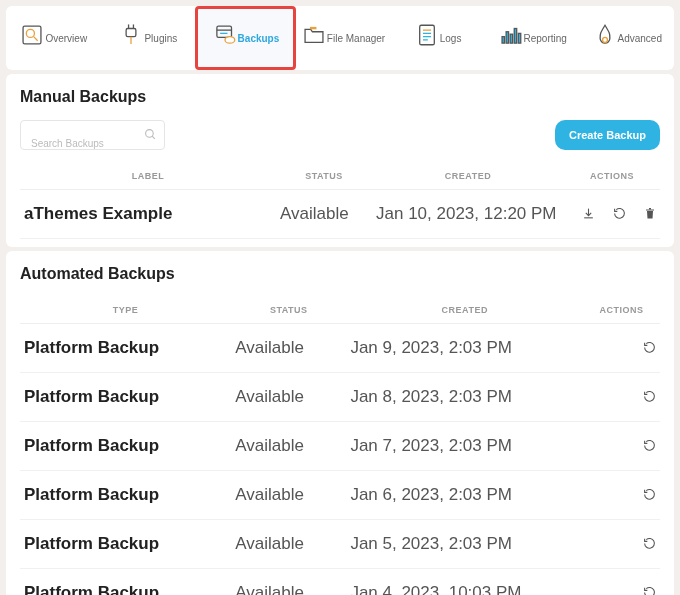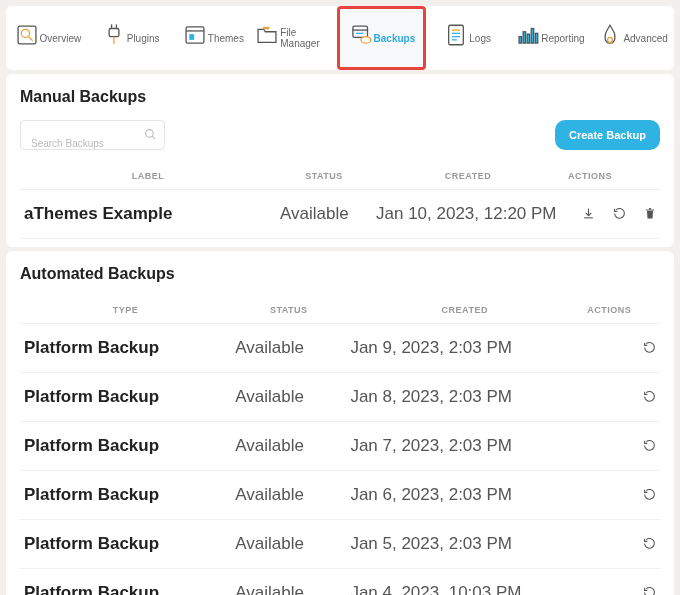--- a/index.html
+++ b/index.html
@@ -17,21 +17,21 @@
 .searchwrap input{width:100%;height:30px;border:1px solid #e5e5e5;border-radius:4px;padding:16px 28px 0 10px;font-size:10px;color:#999}
 .searchwrap input::placeholder{color:#bbb}
 .searchico{position:absolute;right:8px;top:8px}
 .btn-primary{background:#2fb3e2;color:#fff;border:none;border-radius:10px;height:30px;padding:0 14px;font-size:11px;font-weight:600;cursor:pointer}
 table{width:100%;border-collapse:collapse}
 table th{text-align:center;font-size:9px;font-weight:700;color:#999;letter-spacing:.5px;padding:8px 4px;border-bottom:1px solid #eee}
 table td{font-size:17px;color:#555;padding:14px 4px;border-bottom:1px solid #f0f0f0}
 table td.lbl{font-weight:700;color:#222}
 .actions{display:flex;justify-content:flex-end;gap:18px;align-items:center}
 .acticon{cursor:pointer}
-th.right{text-align:left}
+th.right{text-align:center}
 svg{display:block}
 </style>
 </head>
 <body>
 
 <div class="topnav" id="topnav">
     <div class="navitem">
       <div class="navico">
         <svg width="26" height="26" viewBox="0 0 32 32" fill="none" stroke="#555" stroke-width="1.6">
           <rect x="5" y="5" width="22" height="22" rx="2"></rect>
@@ -45,49 +45,39 @@
       <div class="navico">
         <svg width="26" height="26" viewBox="0 0 32 32" fill="none" stroke="#555" stroke-width="1.6">
           <rect x="10" y="8" width="12" height="10" rx="2"></rect>
           <line x1="13" y1="8" x2="13" y2="3"></line>
           <line x1="19" y1="8" x2="19" y2="3"></line>
           <line x1="16" y1="18" x2="16" y2="27" stroke="#e9a13b"></line>
         </svg>
       </div>
       <div class="navlabel">Plugins</div>
     </div>
-    <div class="navitem">
-      <div class="navico">
-        <svg width="26" height="26" viewBox="0 0 32 32" fill="none" stroke="#555" stroke-width="1.6">
-          <rect x="5" y="6" width="22" height="20" rx="2"></rect>
-          <line x1="5" y1="11" x2="27" y2="11"></line>
-          <rect x="9" y="15" width="6" height="7" fill="#2fb3e2" stroke="none"></rect>
-        </svg>
-      </div>
-      <div class="navlabel">Themes</div>
-    </div>
-    <div class="navitem">
-      <div class="navico">
-        <svg width="26" height="26" viewBox="0 0 32 32" fill="none" stroke="#555" stroke-width="1.6">
-          <path d="M5 9 L12 9 L14 12 L27 12 L27 25 L5 25 Z"></path>
-          <rect x="11" y="6" width="8" height="3" fill="#e9a13b" stroke="none"></rect>
-        </svg>
-      </div>
-      <div class="navlabel">File Manager</div>
-    </div>
     <div class="navitem active">
       <div class="navico">
         <svg width="26" height="26" viewBox="0 0 32 32" fill="none" stroke="#555" stroke-width="1.6">
           <rect x="6" y="5" width="18" height="14" rx="2"></rect>
           <line x1="6" y1="10" x2="24" y2="10"></line>
           <line x1="10" y1="14" x2="19" y2="14" stroke="#2fb3e2"></line>
           <ellipse cx="22" cy="22" rx="6" ry="4" fill="#fff" stroke="#e9a13b"></ellipse>
         </svg>
       </div>
       <div class="navlabel">Backups</div>
+    </div>
+    <div class="navitem">
+      <div class="navico">
+        <svg width="26" height="26" viewBox="0 0 32 32" fill="none" stroke="#555" stroke-width="1.6">
+          <path d="M5 9 L12 9 L14 12 L27 12 L27 25 L5 25 Z"></path>
+          <rect x="11" y="6" width="8" height="3" fill="#e9a13b" stroke="none"></rect>
+        </svg>
+      </div>
+      <div class="navlabel">File Manager</div>
     </div>
     <div class="navitem">
       <div class="navico">
         <svg width="26" height="26" viewBox="0 0 32 32" fill="none" stroke="#555" stroke-width="1.6">
           <rect x="7" y="4" width="18" height="24" rx="2"></rect>
           <line x1="11" y1="10" x2="21" y2="10" stroke="#e9a13b"></line>
           <line x1="11" y1="14" x2="21" y2="14" stroke="#2fb3e2"></line>
           <line x1="11" y1="18" x2="21" y2="18" stroke="#2fb3e2"></line>
           <line x1="11" y1="22" x2="17" y2="22" stroke="#2fb3e2"></line>
         </svg>

